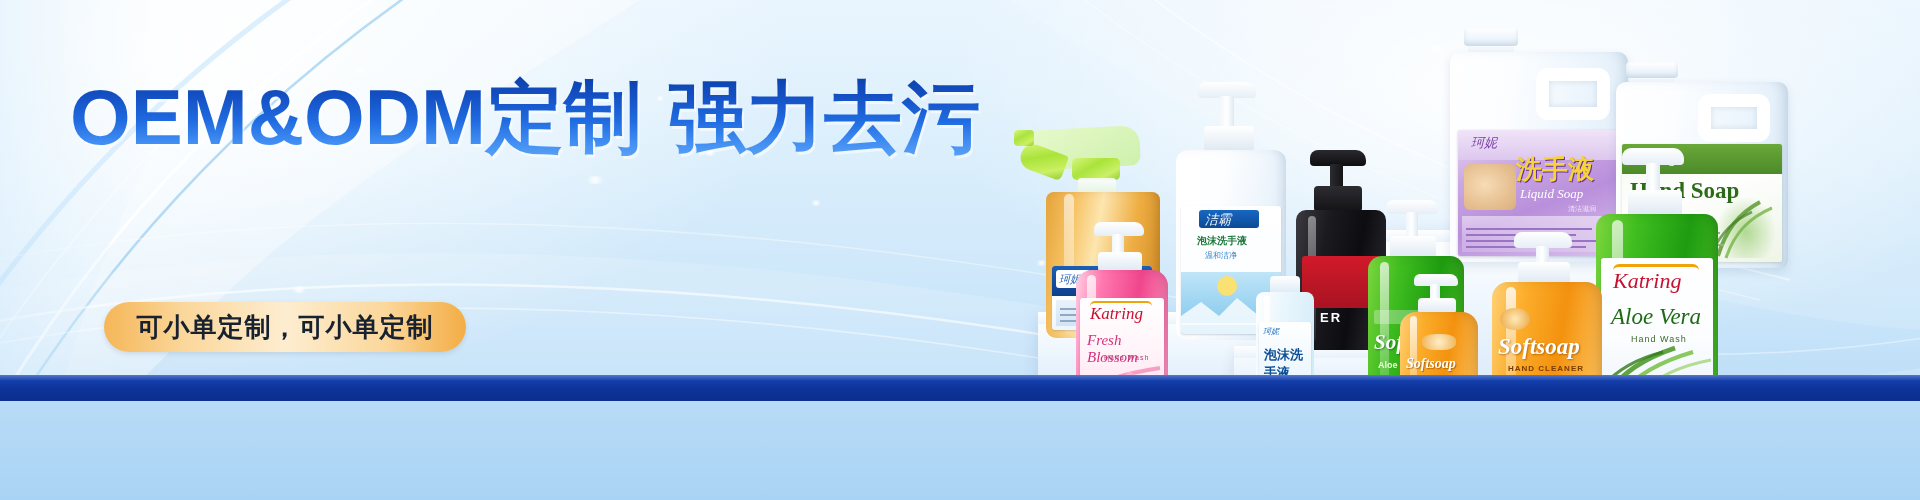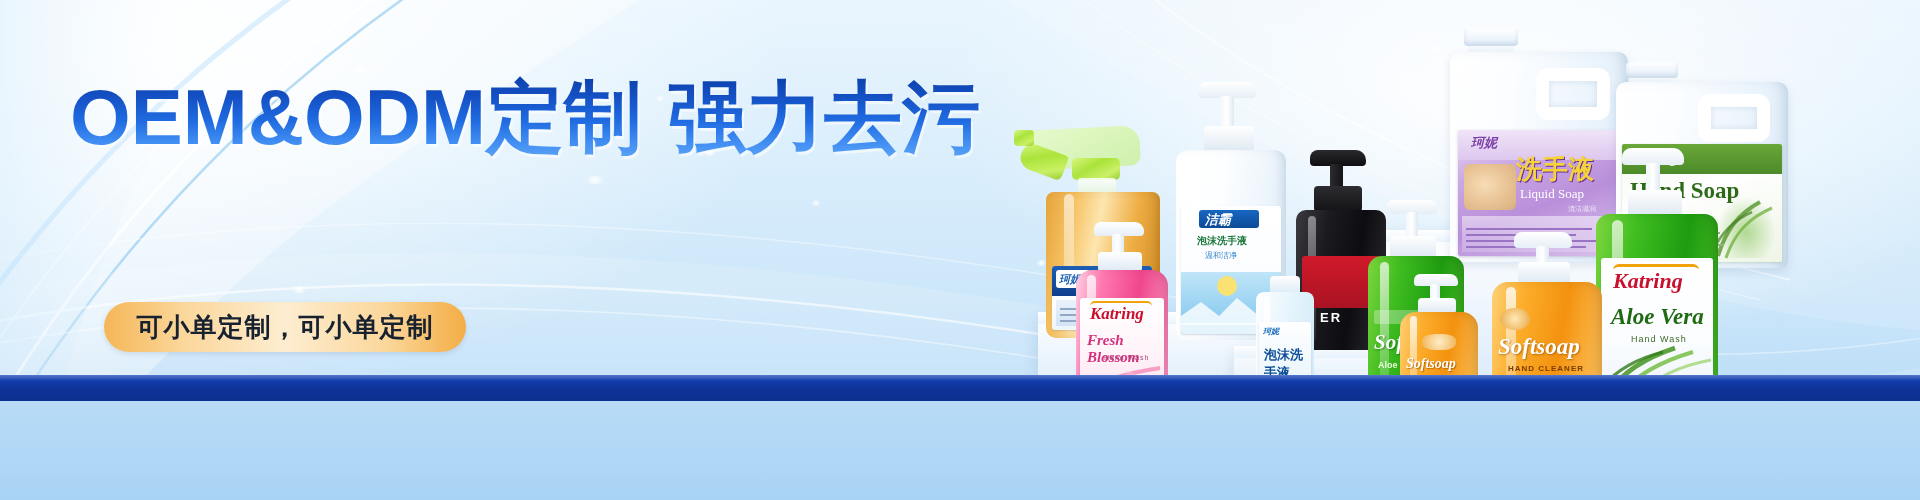--- a/index.html
+++ b/index.html
@@ -139,21 +139,21 @@
     border-radius:2px; overflow:hidden;
     box-shadow:0 1px 3px rgba(40,90,40,.2);
   }
   .green-band {
     position:absolute; left:0; right:0;
     background:linear-gradient(180deg,#6aa83a,#4b8a28);
   }
 
   .brand-script {
     font-family:"Liberation Serif","DejaVu Serif",serif;
-    font-style:italic; font-weight:bold;
+    font-style:italic; font-weight:normal;
   }
 
   
   .spray-liquid {
     position:absolute; inset:0;
     background:linear-gradient(100deg,#e5a33a 0%, #f6c263 22%, #fde6b0 42%, #eeae43 68%, #cf8a24 100%);
     border-radius:8px 8px 10px 10px;
     box-shadow:inset -8px 0 14px -8px rgba(120,70,0,.45);
   }
   .trigger-green {
@@ -309,21 +309,21 @@
     <div class="prod" style="left:470px;top:30px;width:178px;height:232px;">
       <div class="jerry-neck" style="left:18px;top:8px;width:46px;height:22px;"></div>
       <div class="jerry-cap" style="left:14px;top:-2px;width:54px;height:18px;"></div>
       <div style="position:absolute;left:0;top:22px;width:178px;height:210px;">
         <div class="jerry-body"></div>
         <div class="jerry-handle" style="left:86px;top:16px;width:74px;height:52px;"></div>
         <div class="jerry-label-purple" style="left:8px;top:78px;width:160px;height:126px;">
           <div style="position:absolute;left:0;top:0;width:100%;height:30px;background:linear-gradient(180deg,#f0e4f8,#ddc7ee);"></div>
           <div class="label-sm brand-script" style="left:6px;top:6px;width:40px;font-size:13px;color:#7a3fa8;">珂妮</div>
           <div style="position:absolute;left:58px;top:22px;font-size:26px;font-weight:bold;color:#f5d33a;text-shadow:1px 1px 0 #6a2f96;">洗手液</div>
-          <div style="position:absolute;left:62px;top:56px;font-size:13px;color:#ffffff;font-family:'Liberation Serif',serif;">Liquid Soap</div>
+          <div style="position:absolute;left:62px;top:56px;font-size:13px;font-style:italic;color:#ffffff;font-family:'Liberation Serif',serif;">Liquid Soap</div>
           <div style="position:absolute;left:110px;top:74px;font-size:7px;color:#f2e6fb;">清洁滋润</div>
           <div style="position:absolute;left:6px;top:34px;width:52px;height:46px;border-radius:6px;background:radial-gradient(ellipse at 40% 45%, #f7dcb6 0%, #e8c294 55%, #d9ae7d 100%);"></div>
           <div style="position:absolute;left:4px;bottom:4px;width:152px;height:36px;background:linear-gradient(180deg,rgba(255,255,255,.5),rgba(255,255,255,.2));"></div>
           <div style="position:absolute;left:8px;bottom:8px;width:120px;height:2px;background:#9b73c4;"></div>
           <div style="position:absolute;left:8px;bottom:14px;width:132px;height:2px;background:#9b73c4;"></div>
           <div style="position:absolute;left:8px;bottom:20px;width:110px;height:2px;background:#9b73c4;"></div>
           <div style="position:absolute;left:8px;bottom:26px;width:126px;height:2px;background:#9b73c4;"></div>
         </div>
       </div>
     </div>

